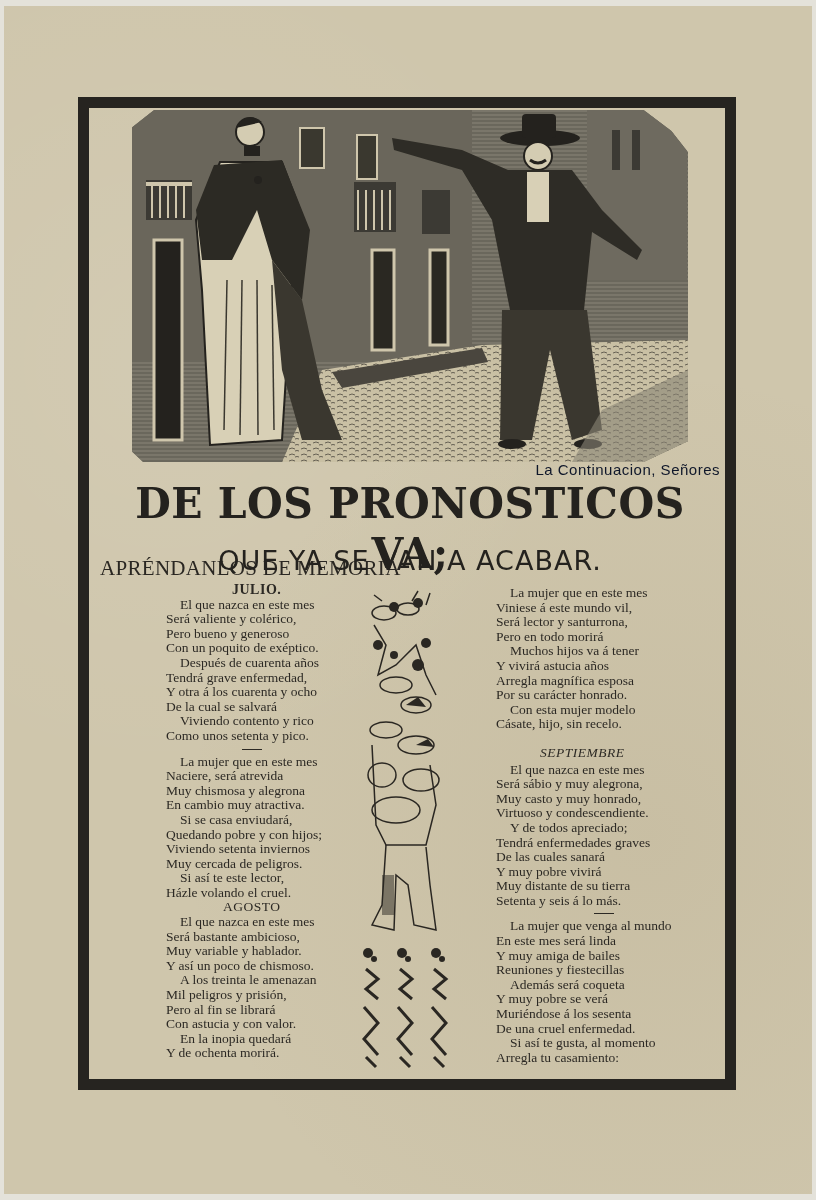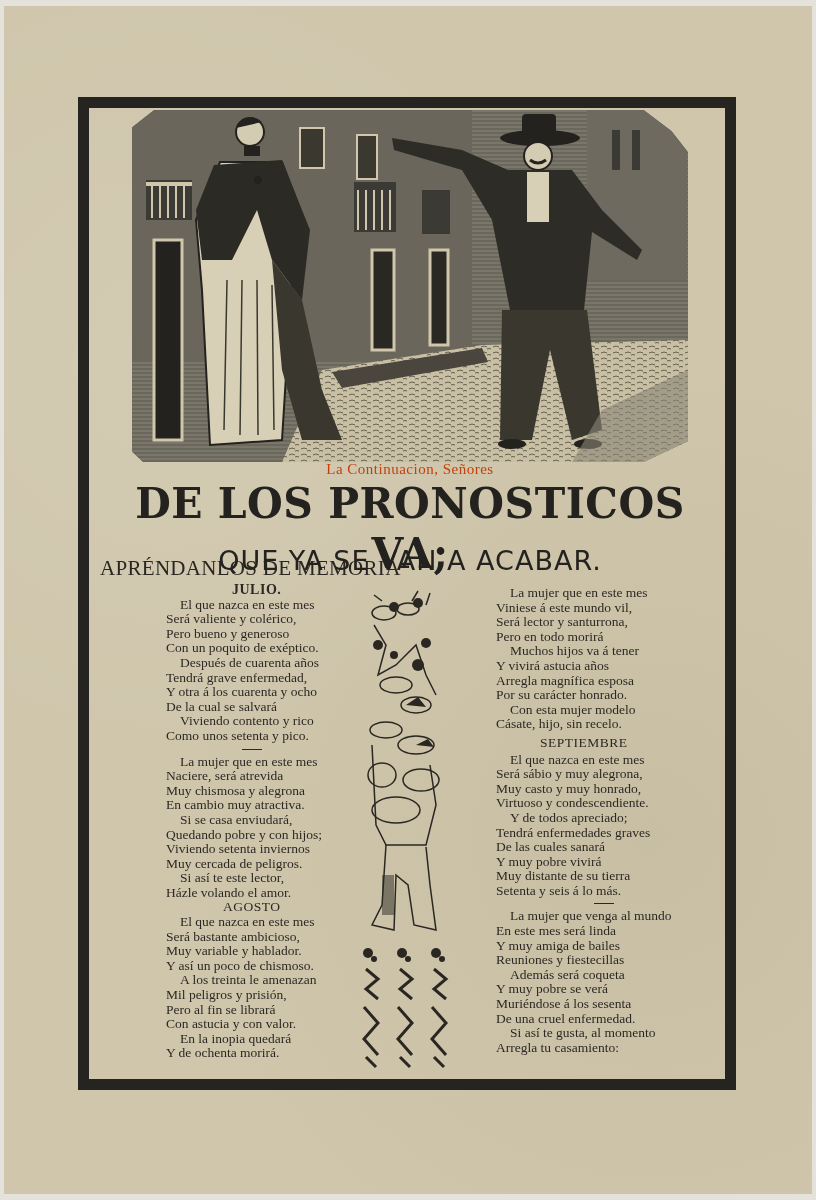--- a/index.html
+++ b/index.html
@@ -35,23 +35,23 @@
     position: absolute;
     left: 132px; top: 110px; width: 556px; height: 352px;
     background: #6e6a5e;
     overflow: hidden;
     clip-path: polygon(0 5%, 4% 0, 92% 0, 97% 6%, 100% 12%, 100% 94%, 92% 100%, 2% 100%, 0 97%);
   }
   .illustration svg { display: block; }
 
   .subtitle {
     position: absolute; left: 100px; width: 620px; top: 461px;
-    text-align: center;
-    font-family: Liberation Serif, serif;
-    font-size: 15px; color: #c2410c; letter-spacing: 0.5px;
+    text-align: right;
+    font-family: Liberation Sans, sans-serif;
+    font-size: 15px; color: #0f172a; letter-spacing: 0.5px;
   }
   .title {
     position: absolute; left: 96px; width: 628px; top: 480px;
     text-align: center;
     font-family: "DejaVu Serif", serif;
     font-weight: bold; font-size: 41px; color: #24221e;
     letter-spacing: 0.5px;
     transform: scaleY(1.05);
   }
   .subhead {
@@ -72,21 +72,21 @@
     font-family: "Liberation Serif", serif;
     font-size: 13.5px; line-height: 14.6px; color: #2c2924;
   }
   .col.left { left: 137px; top: 583px; margin-left: 29px; }
   .col.right { left: 496px; top: 586px; }
   .col .heading {
     text-align: left; letter-spacing: 0.5px;
   }
   .col.left .heading.julio { padding-left: 66px; font-weight: bold; font-size: 14px; }
   .col.left .heading.agosto { padding-left: 57px; }
-  .col.right .heading.sept { padding-left: 44px; margin-top: 4px; margin-bottom: 2px; }
+  .col.right .heading.sept { padding-left: 44px; margin-top: 14px; margin-bottom: 2px; font-style: italic; }
   .col .line { white-space: nowrap; }
   .col .line.indent { padding-left: 14px; }
   .col .rule {
     width: 20px; height: 1px; background: #2c2924;
     margin: 5px 0 5px 76px;
   }
   .col.right .rule { margin-left: 98px; }
 
   .ornament {
     position: absolute; left: 356px; top: 585px; width: 96px; height: 495px;
@@ -201,21 +201,21 @@
   <div class="rule"></div>
   <div class="line indent">La mujer que en este mes</div>
   <div class="line">Naciere, será atrevida</div>
   <div class="line">Muy chismosa y alegrona</div>
   <div class="line">En cambio muy atractiva.</div>
   <div class="line indent">Si se casa enviudará,</div>
   <div class="line">Quedando pobre y con hijos;</div>
   <div class="line">Viviendo setenta inviernos</div>
   <div class="line">Muy cercada de peligros.</div>
   <div class="line indent">Si así te este lector,</div>
-  <div class="line">Házle volando el amor.</div>
+  <div class="line">Házle volando el cruel.</div>
   <div class="heading agosto">AGOSTO</div>
   <div class="line indent">El que nazca en este mes</div>
   <div class="line">Será bastante ambicioso,</div>
   <div class="line">Muy variable y hablador.</div>
   <div class="line">Y así un poco de chismoso.</div>
   <div class="line indent">A los treinta le amenazan</div>
   <div class="line">Mil peligros y prisión,</div>
   <div class="line">Pero al fin se librará</div>
   <div class="line">Con astucia y con valor.</div>
   <div class="line indent">En la inopia quedará</div>

